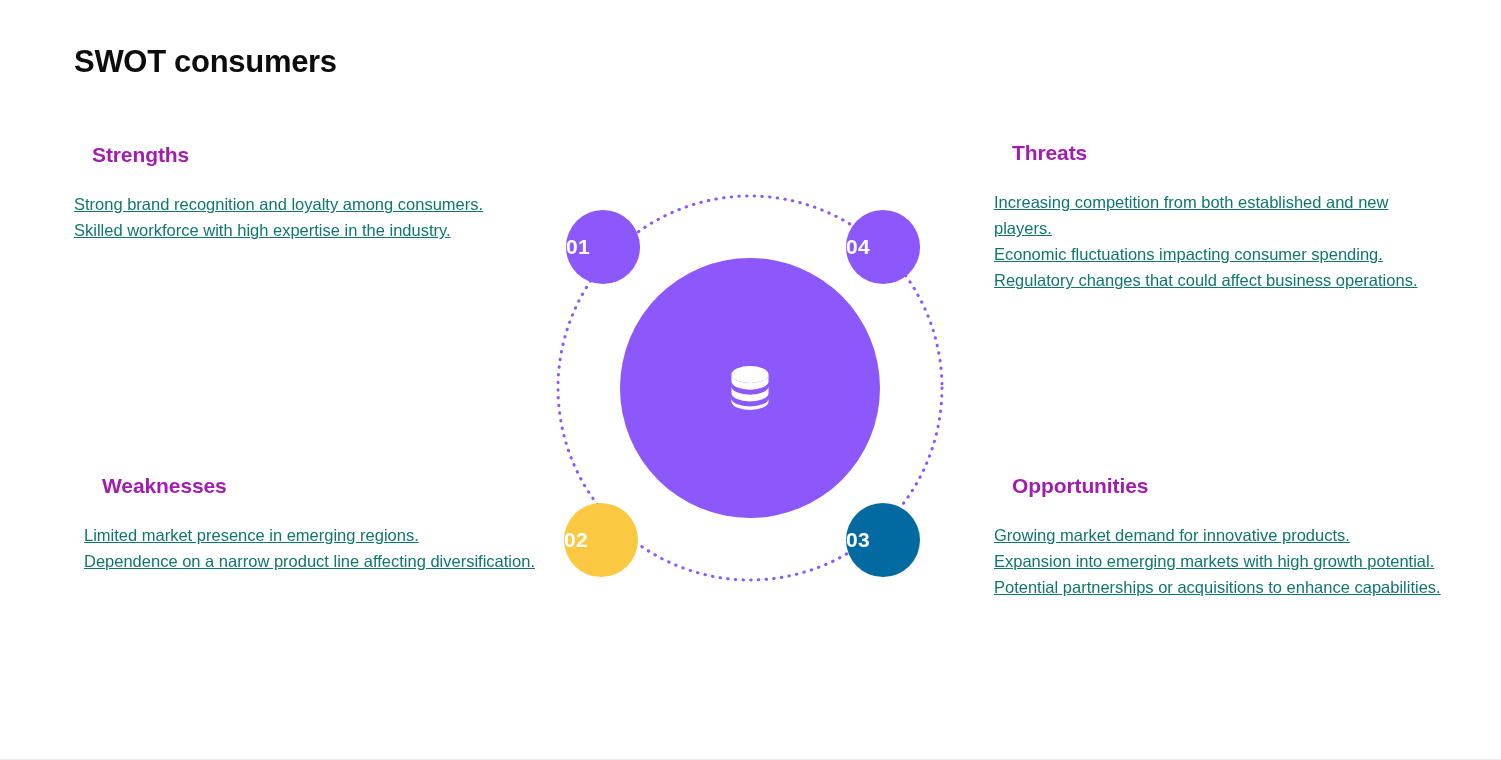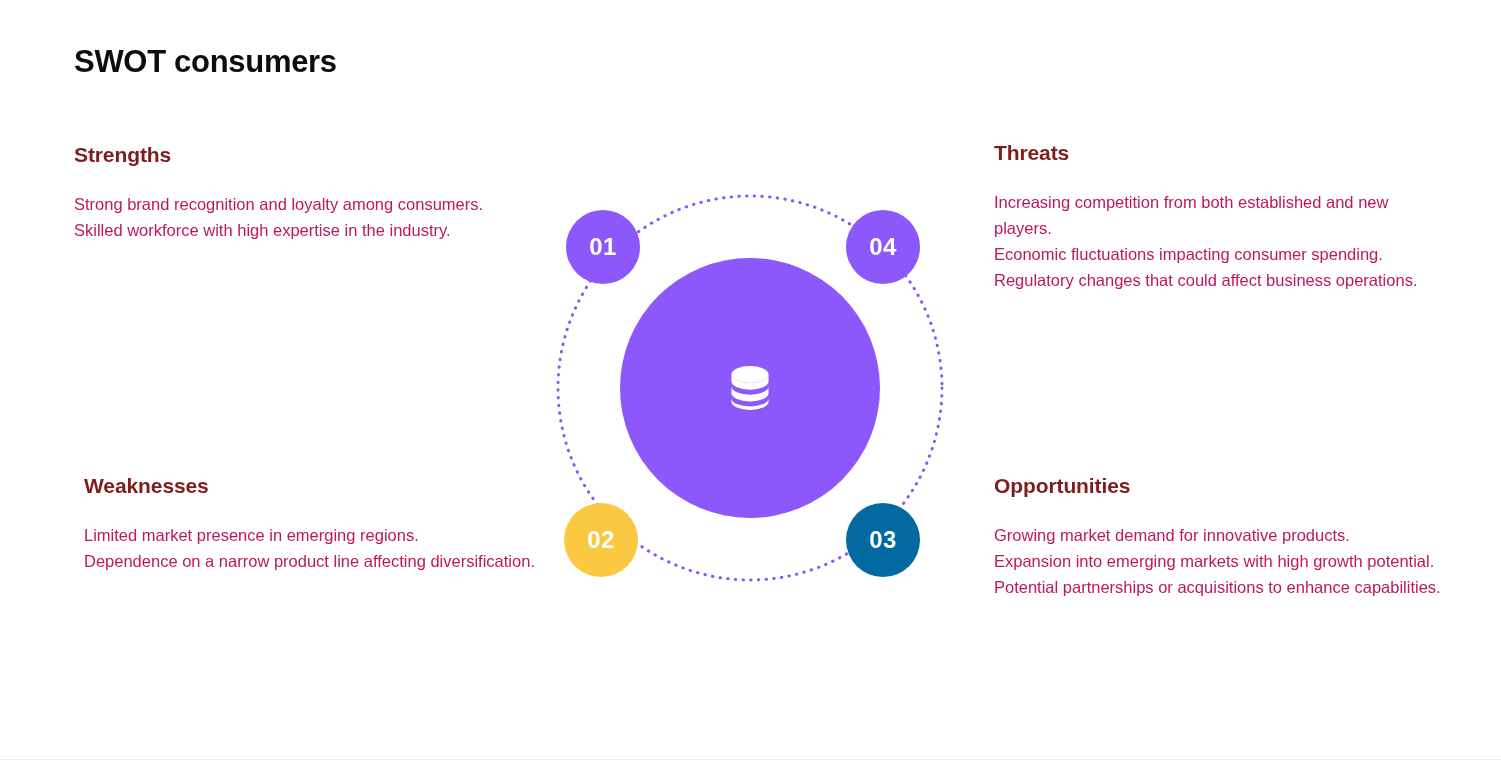--- a/index.html
+++ b/index.html
@@ -35,30 +35,31 @@
     line-height: 1.2;
   }
 
   
   .quad {
     position: absolute;
   }
   .quad-title {
     font-size: 21px;
     font-weight: 700;
-    color: #7f1d1d;
+    color: #a21caf;
     letter-spacing: -0.1px;
-    margin: 0 0 24px 0;
+    margin: 0 0 24px 18px;
     line-height: 1.2;
   }
   .quad-body {
     font-size: 16.5px;
     line-height: 26px;
-    color: #be185d;
+    color: #0f766e;
     font-weight: 400;
+    text-decoration: underline;
   }
   .quad-body .line { display: block; }
 
   .quad-strengths     { left: 74px;  top: 142px; width: 520px; }
   .quad-weaknesses    { left: 84px;  top: 473px; width: 520px; }
   .quad-threats       { left: 994px; top: 140px; width: 452px; }
   .quad-opportunities { left: 994px; top: 473px; width: 452px; }
 
   
   .diagram {
@@ -86,23 +87,22 @@
   }
   .hub-icon { width: 54px; height: 54px; display: block; }
 
   .node {
     position: absolute;
     width: 74px;
     height: 74px;
     border-radius: 50%;
     display: flex;
     align-items: center;
-    justify-content: center;
     color: #ffffff;
-    font-size: 24px;
+    font-size: 21px;
     font-weight: 700;
     letter-spacing: 0.3px;
   }
   .node-01 { left: 16px;  top: 22px; }
   .node-04 { left: 296px; top: 22px; }
   .node-02 { left: 14px;  top: 315px; }
   .node-03 { left: 296px; top: 315px; }
 </style>
 </head>
 <body>

